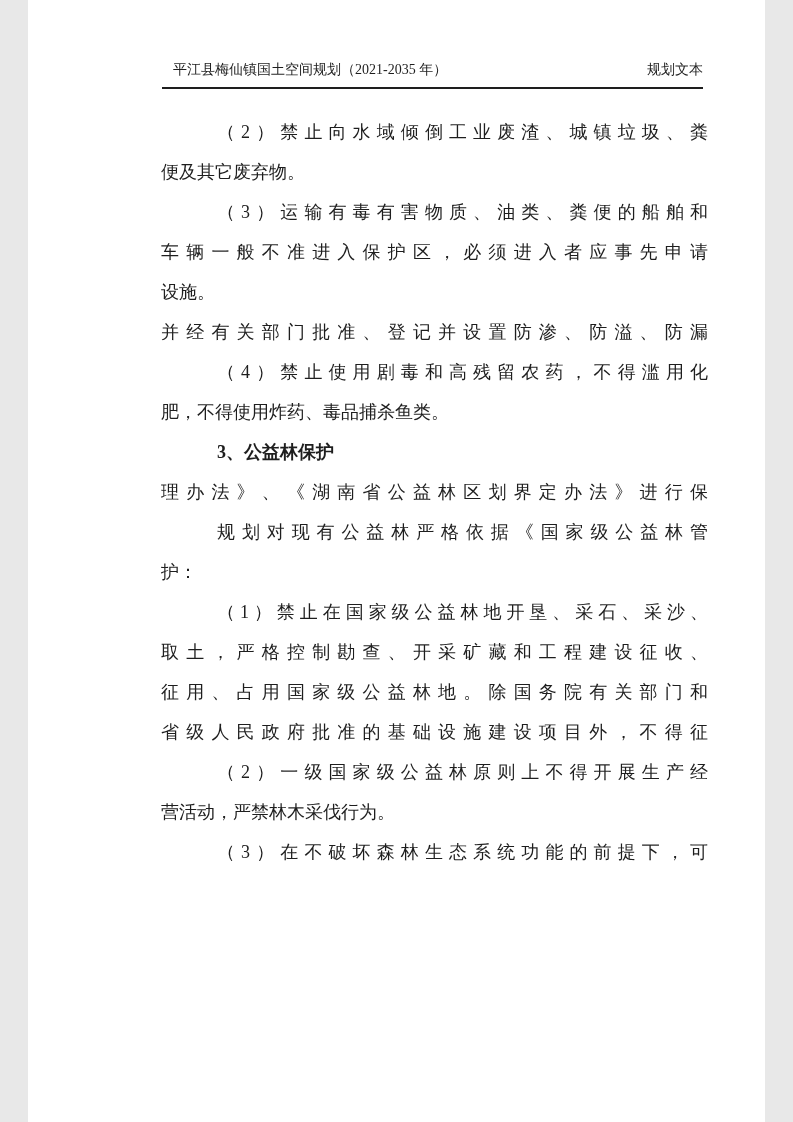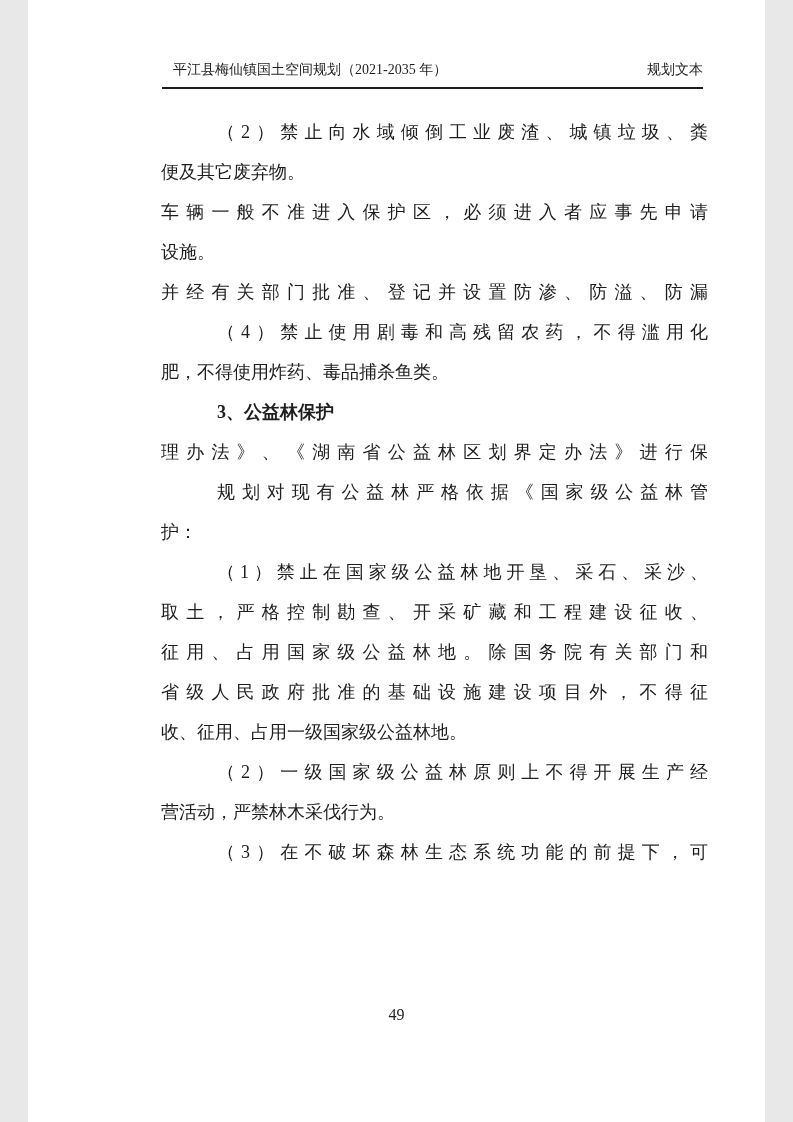--- a/index.html
+++ b/index.html
@@ -77,36 +77,33 @@
   <div class="hdr">
     <span class="hdr-left">平江县梅仙镇国土空间规划（2021-2035 年）</span>
     <span class="hdr-right">规划文本</span>
   </div>
 
   <div class="hdr-rule"></div>
 
   <div class="body">
     <div class="line indent just">（2）禁止向水域倾倒工业废渣、城镇垃圾、粪</div>
     <div class="line">便及其它废弃物。</div>
+    <div class="line indent just">（3）运输有毒有害物质、油类、粪便的船舶和</div>
     <div class="line just">车辆一般不准进入保护区，必须进入者应事先申请</div>
     <div class="line">设施。</div>
     <div class="line just">并经有关部门批准、登记并设置防渗、防溢、防漏</div>
     <div class="line indent just">（4）禁止使用剧毒和高残留农药，不得滥用化</div>
     <div class="line">肥，不得使用炸药、毒品捕杀鱼类。</div>
     <div class="line indent bold">3、公益林保护</div>
     <div class="line just">理办法》、《湖南省公益林区划界定办法》进行保</div>
     <div class="line indent just">规划对现有公益林严格依据《国家级公益林管</div>
     <div class="line">护：</div>
     <div class="line indent just">（1）禁止在国家级公益林地开垦、采石、采沙、</div>
     <div class="line just">取土，严格控制勘查、开采矿藏和工程建设征收、</div>
     <div class="line just">征用、占用国家级公益林地。除国务院有关部门和</div>
     <div class="line just">省级人民政府批准的基础设施建设项目外，不得征</div>
-    <div class="line">收、征用、占用一级国家级公益林地。</div>
     <div class="line indent just">（2）一级国家级公益林原则上不得开展生产经</div>
     <div class="line">营活动，严禁林木采伐行为。</div>
     <div class="line indent just">（3）在不破坏森林生态系统功能的前提下，可</div>
   </div>
 
-  <div class="ftr">
-    <span>49</span>
-  </div>
 
 </div>
 
 </body></html>

